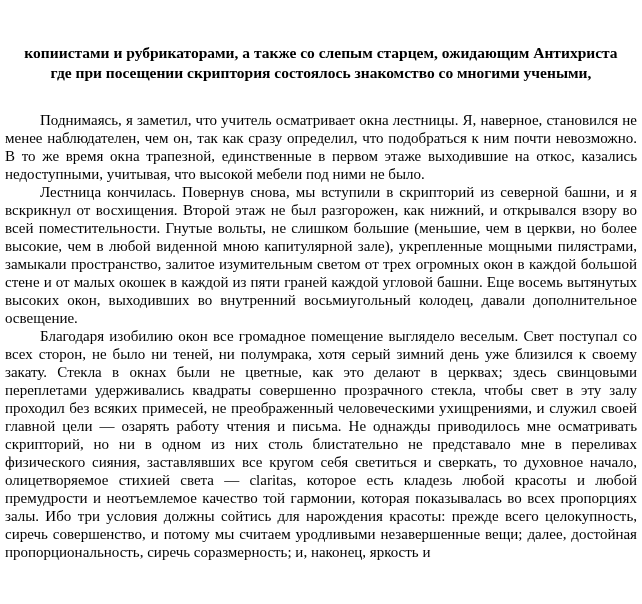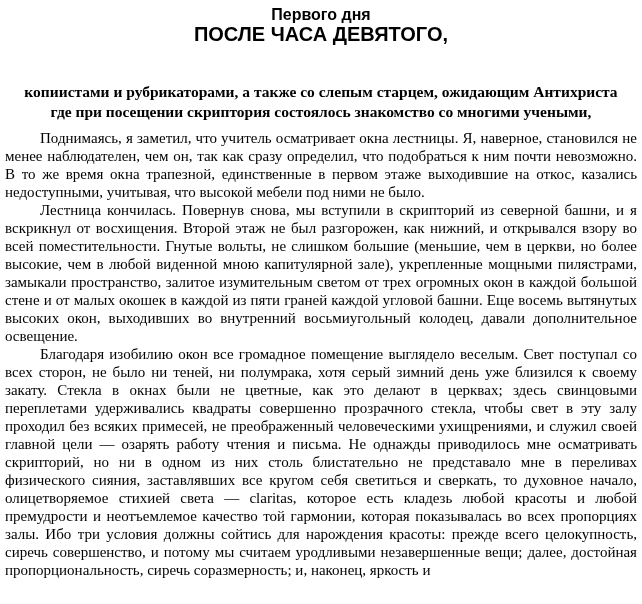--- a/index.html
+++ b/index.html
@@ -34,41 +34,37 @@
   .chapter-subtitle {
     margin-top: 37px;
     text-align: center;
     font-family: "Liberation Serif", serif;
     font-weight: bold;
     font-size: 15.5px;
     line-height: 20px;
     color: #000000;
   }
   .body-text {
-    margin-top: 7px;
+    margin-top: 28px;
     font-family: "Liberation Serif", serif;
     font-size: 15px;
     line-height: 18px;
     text-align: justify;
     color: #000000;
   }
   .body-text p {
     margin: 0;
     text-indent: 35px;
   }
 </style>
 </head>
 <body>
 
 <div class="page">
 
-  <div class="chapter-heading">
-    <div class="line1">Первого дня</div>
-    <div class="line2">ПОСЛЕ ЧАСА ДЕВЯТОГО,</div>
-  </div>
 
   <div class="chapter-subtitle">
     <div>копиистами и рубрикаторами, а также со слепым старцем, ожидающим Антихриста</div>
     <div>где при посещении скриптория состоялось знакомство со многими учеными,</div>
   </div>
 
   <div class="body-text">
     <p>Поднимаясь, я заметил, что учитель осматривает окна лестницы. Я, наверное, становился не менее наблюдателен, чем он, так как сразу определил, что подобраться к ним почти невозможно. В то же время окна трапезной, единственные в первом этаже выходившие на откос, казались недоступными, учитывая, что высокой мебели под ними не было.</p>
     <p>Лестница кончилась. Повернув снова, мы вступили в скрипторий из северной башни, и я вскрикнул от восхищения. Второй этаж не был разгорожен, как нижний, и открывался взору во всей поместительности. Гнутые вольты, не слишком большие (меньшие, чем в церкви, но более высокие, чем в любой виденной мною капитулярной зале), укрепленные мощными пилястрами, замыкали пространство, залитое изумительным светом от трех огромных окон в каждой большой стене и от малых окошек в каждой из пяти граней каждой угловой башни. Еще восемь вытянутых высоких окон, выходивших во внутренний восьмиугольный колодец, давали дополнительное освещение.</p>
     <p>Благодаря изобилию окон все громадное помещение выглядело веселым. Свет поступал со всех сторон, не было ни теней, ни полумрака, хотя серый зимний день уже близился к своему закату. Стекла в окнах были не цветные, как это делают в церквах; здесь свинцовыми переплетами удерживались квадраты совершенно прозрачного стекла, чтобы свет в эту залу проходил без всяких примесей, не преображенный человеческими ухищрениями, и служил своей главной цели — озарять работу чтения и письма. Не однажды приводилось мне осматривать скрипторий, но ни в одном из них столь блистательно не представало мне в переливах физического сияния, заставлявших все кругом себя светиться и сверкать, то духовное начало, олицетворяемое стихией света — claritas, которое есть кладезь любой красоты и любой премудрости и неотъемлемое качество той гармонии, которая показывалась во всех пропорциях залы. Ибо три условия должны сойтись для нарождения красоты: прежде всего целокупность, сиречь совершенство, и потому мы считаем уродливыми незавершенные вещи; далее, достойная пропорциональность, сиречь соразмерность; и, наконец, яркость и</p>

